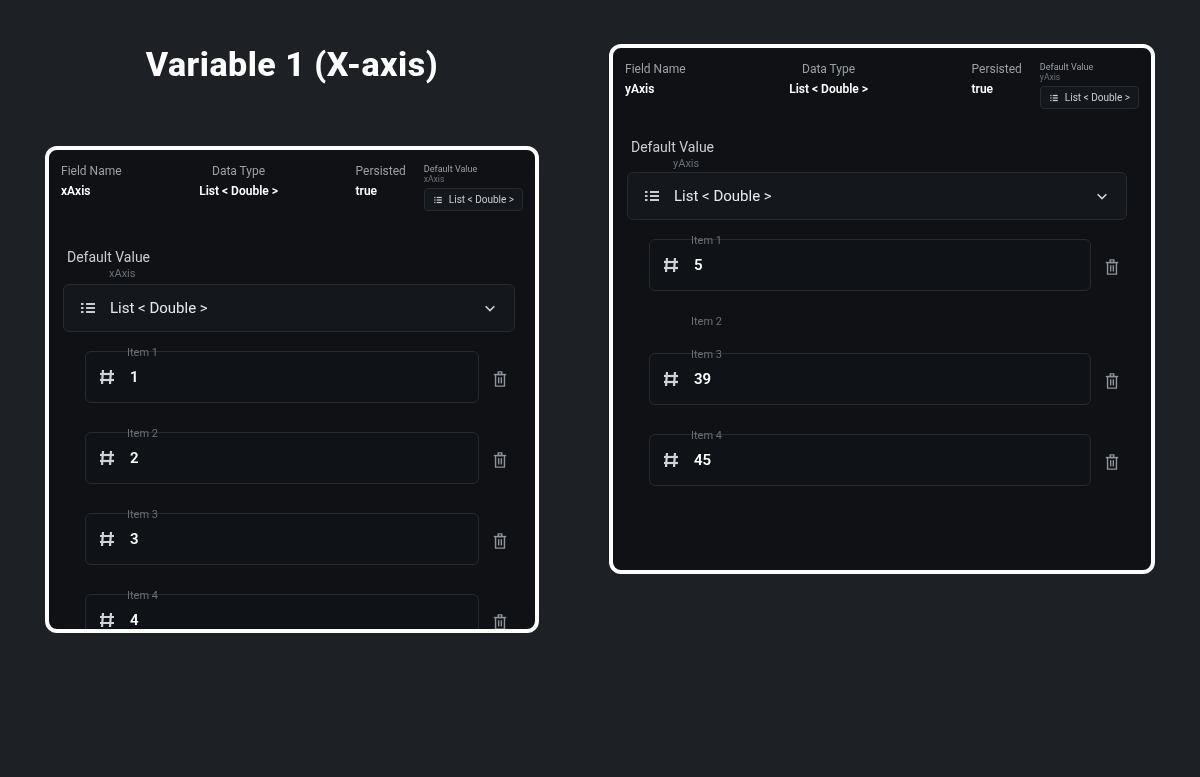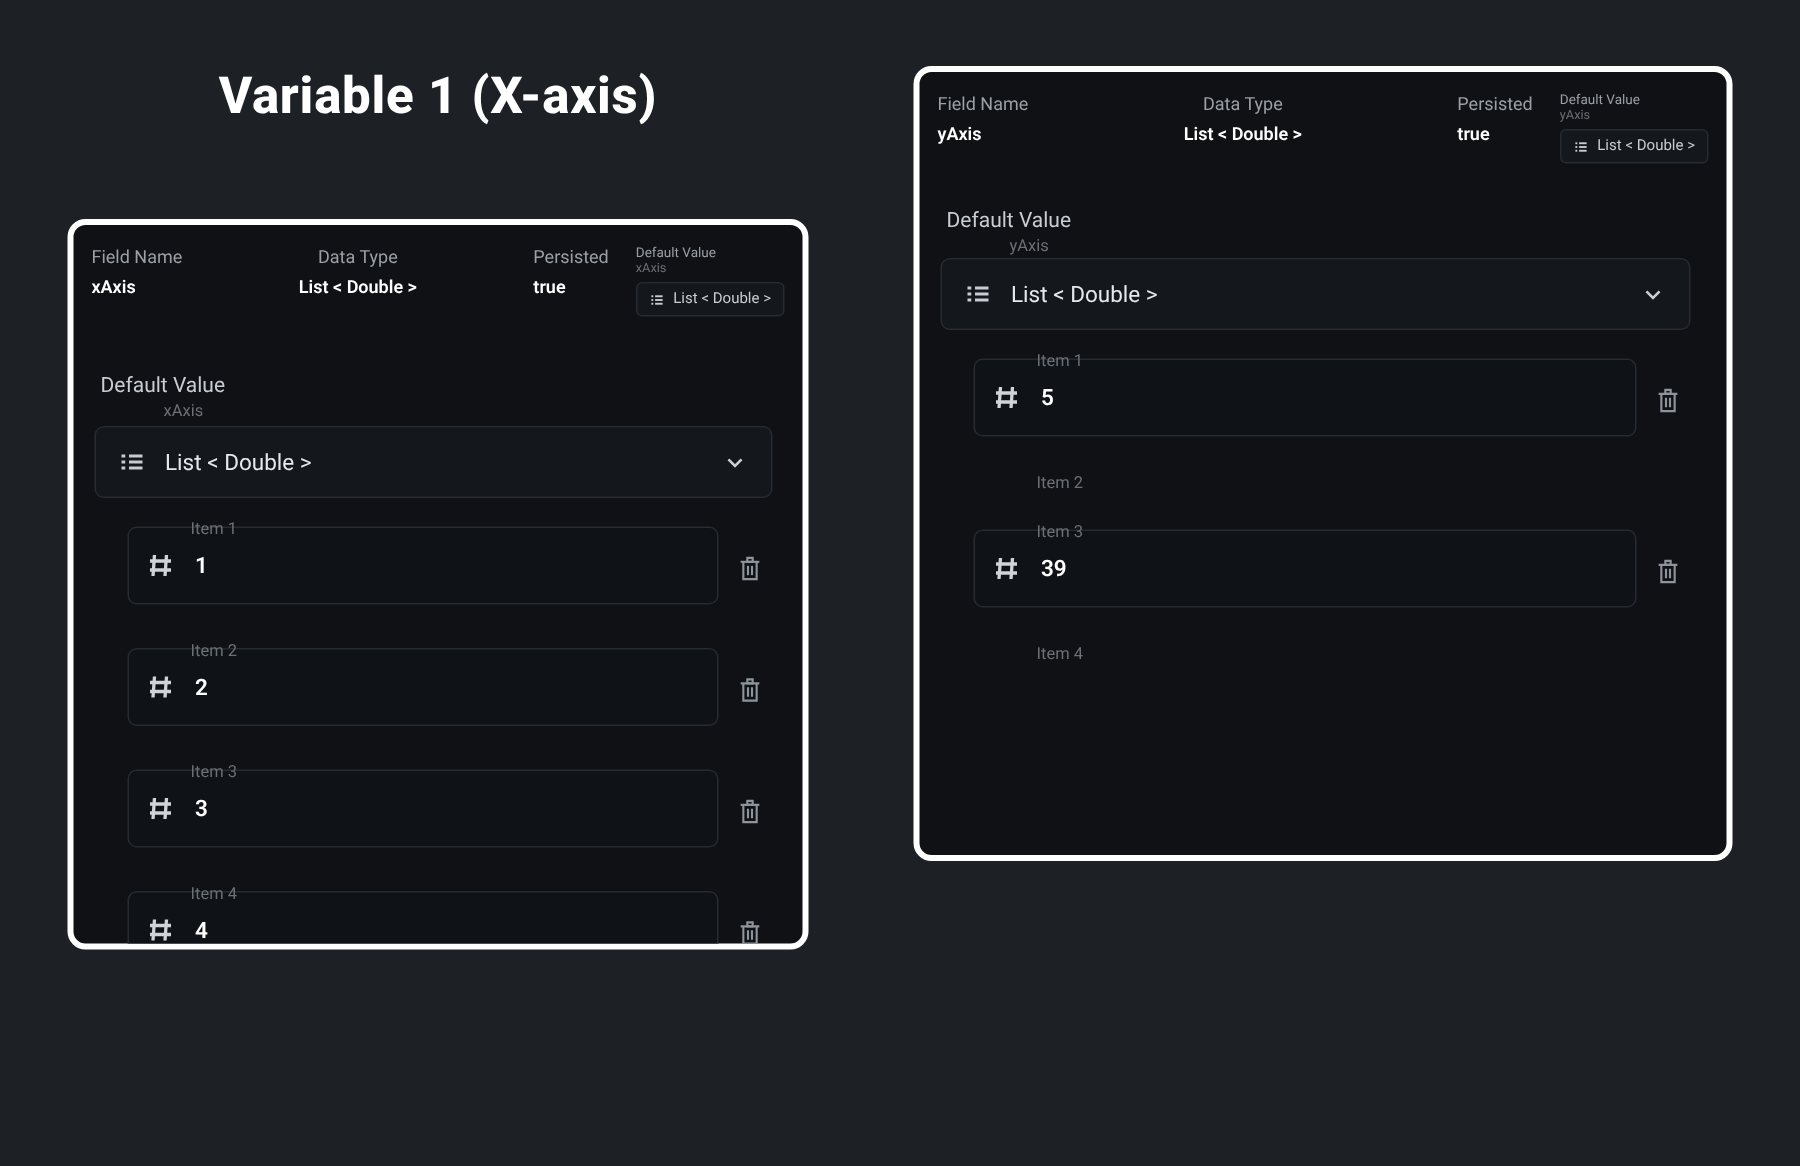--- a/index.html
+++ b/index.html
@@ -466,20 +466,42 @@
                     <path d="M4 5V18h10V5"></path>
                     <path d="M7 2h4v3H7z"></path>
                     <line x1="7.5" y1="8" x2="7.5" y2="15"></line>
                     <line x1="10.5" y1="8" x2="10.5" y2="15"></line>
                   </svg>
               </span>
             </div>
           </div>
           <div class="item-wrap">
             <div class="item-caption">Item 4</div>
+            <div class="item-row">
+              <div class="item-box">
+                <span class="hash-icon">
+                  <svg viewBox="0 0 18 18">
+                      <line x1="5" y1="2" x2="4" y2="16"></line>
+                      <line x1="13" y1="2" x2="12" y2="16"></line>
+                      <line x1="2" y1="6" x2="16" y2="6"></line>
+                      <line x1="2" y1="12" x2="16" y2="12"></line>
+                    </svg>
+                </span>
+                <span class="item-value">45</span>
+              </div>
+              <span class="trash">
+                <svg viewBox="0 0 18 20">
+                    <path d="M2 5h14"></path>
+                    <path d="M4 5V18h10V5"></path>
+                    <path d="M7 2h4v3H7z"></path>
+                    <line x1="7.5" y1="8" x2="7.5" y2="15"></line>
+                    <line x1="10.5" y1="8" x2="10.5" y2="15"></line>
+                  </svg>
+              </span>
+            </div>
           </div>
         </div>
       </div>
 
     </div>
   </div>
 
 </div>
 
 </body></html>

